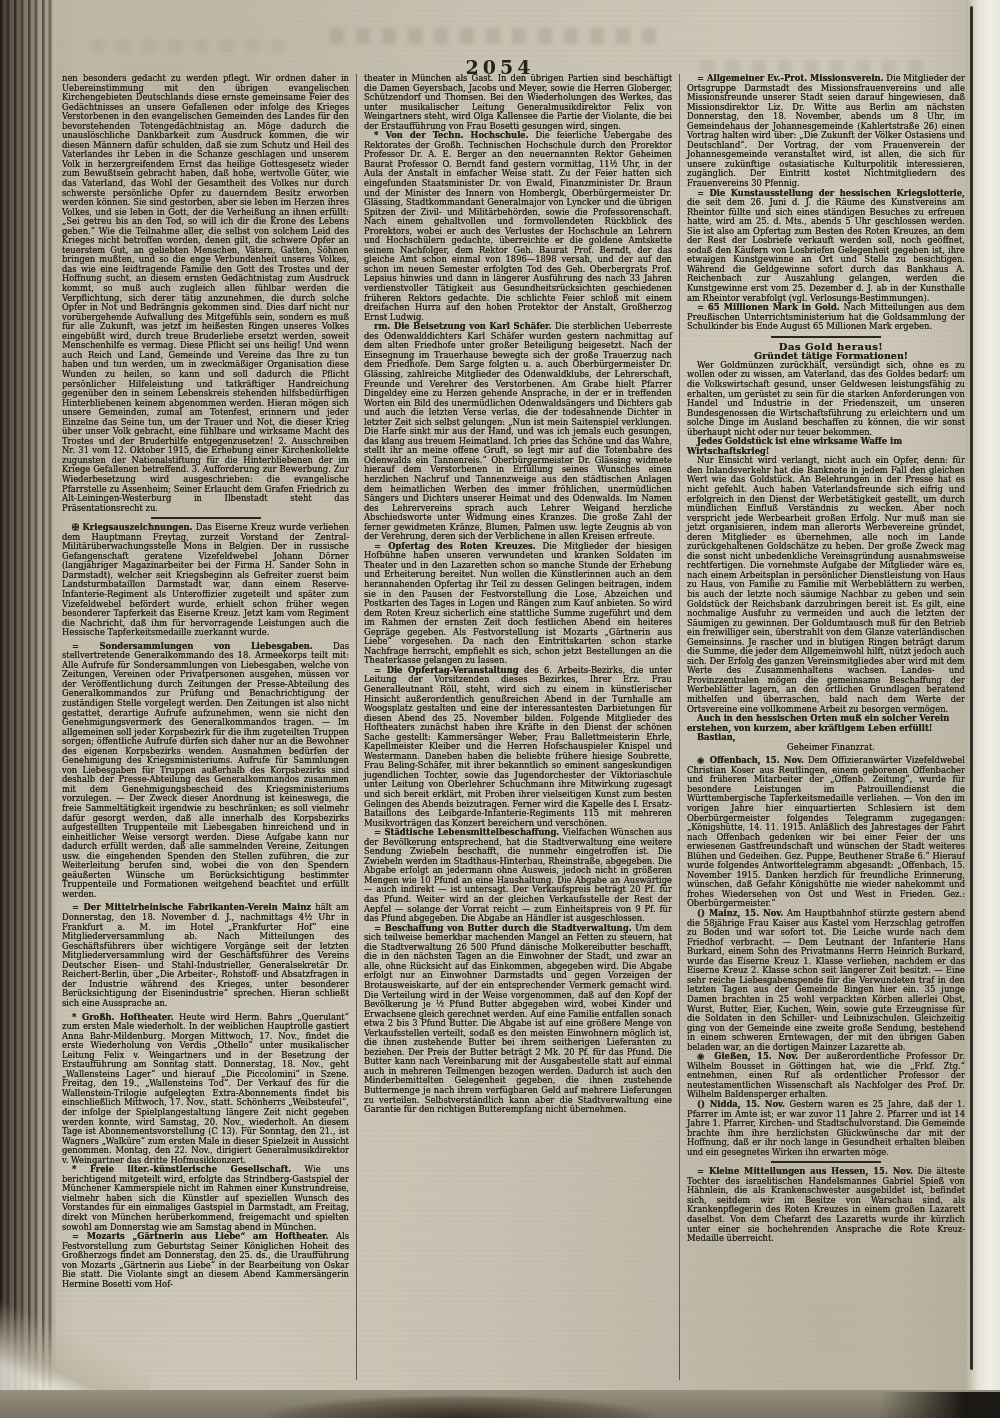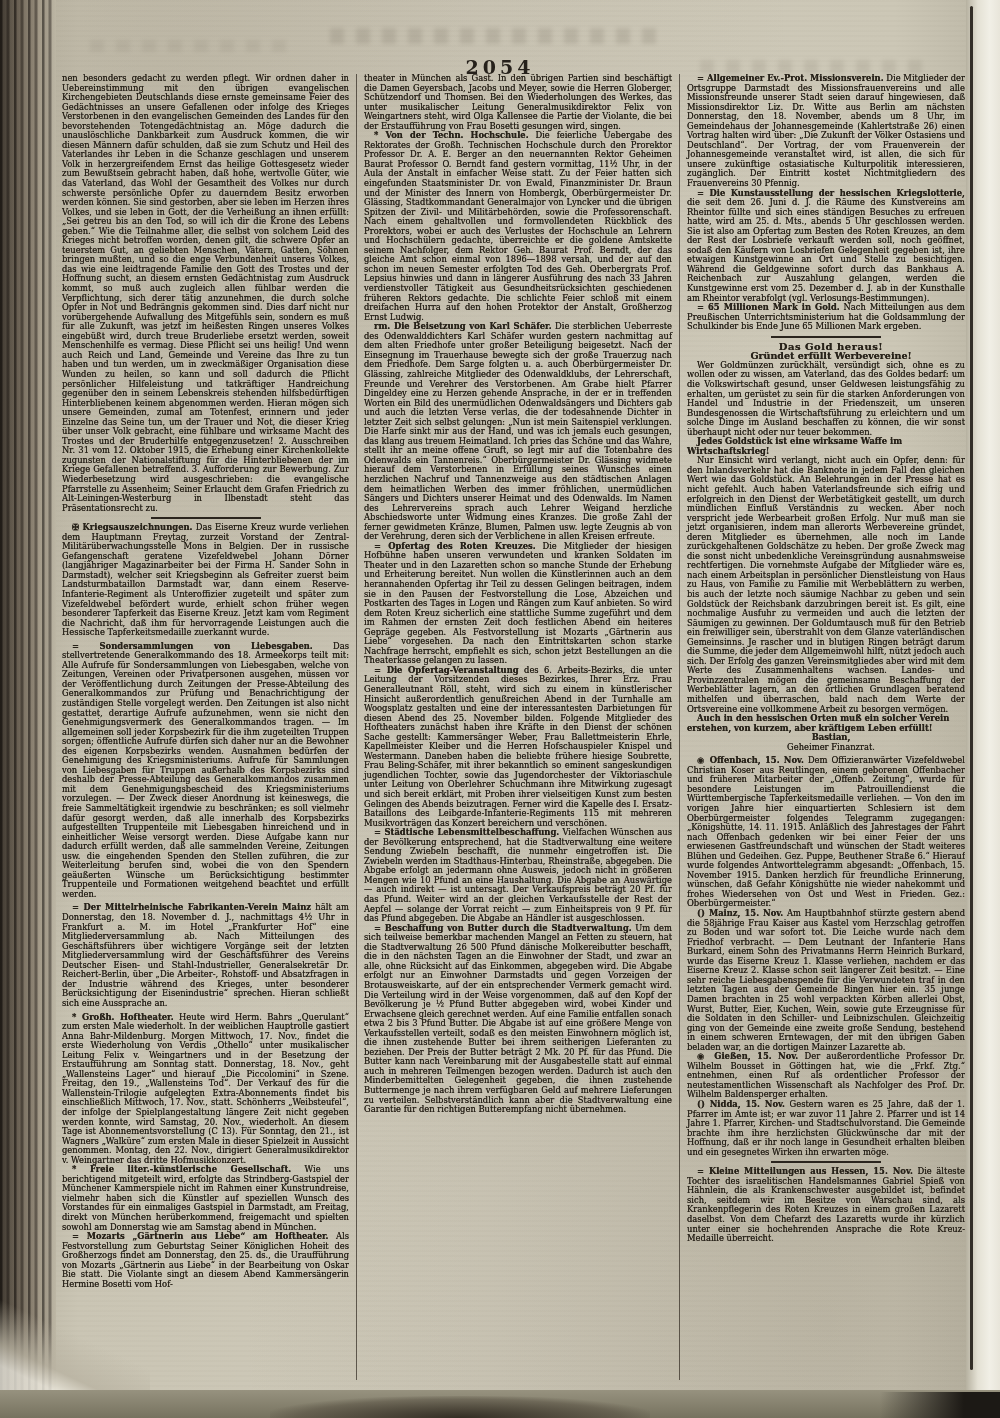--- a/index.html
+++ b/index.html
@@ -70,21 +70,21 @@
   .col-mid{width:308px;padding:0 7px;border-left:1px solid rgba(45,38,30,.7);border-right:1px solid rgba(45,38,30,.7);}
   .col-right{flex:1;padding-left:7px;}
   p.art{margin:0;text-indent:10px;text-shadow:0 0 .35px rgba(38,30,22,.9);}
   p.art.noindent{text-indent:0;}
   .ttl{font-weight:bold;}
   .pfx{font-weight:bold;}
   .hr{width:110px;border-top:2px solid #2a241d;margin:4px auto 4px;}
   .gold-head{font-size:10px;font-weight:bold;text-align:center;margin:5px 0 2px;text-indent:0;letter-spacing:.5px;}
   .gold-sub{font-size:9.5px;font-weight:bold;text-align:center;margin:0 0 2px;text-indent:0;}
   .gold-line{font-weight:bold;text-align:left;text-indent:0;margin:3px 0;}
-  .sig{text-align:center;font-weight:bold;margin:2px 12px 2px 0;text-indent:0;}
+  .sig{text-align:left;font-weight:bold;margin:2px 12px 2px 0;text-indent:0;}
   .sig2{text-align:center;margin:0 12px 3px 0;text-indent:0;}
   .spacer{height:4px;}
 </style>
 </head>
 <body>
 
 <div class="paper"></div>
 <div class="gutter"></div>
 <div class="right-edge">
     <div class="line"></div>
@@ -117,24 +117,24 @@
     <p class="art"><span class="pfx">rm. </span><span class="ttl">Die Beisetzung von Karl Schäfer.</span><span> Die sterblichen Ueberreste des Odenwalddichters Karl Schäfer wurden gestern nachmittag auf dem alten Friedhofe unter großer Beteiligung beigesetzt. Nach der Einsegnung im Trauerhause bewegte sich der große Trauerzug nach dem Friedhofe. Dem Sarge folgten u. a. auch Oberbürgermeister Dr. Glässing, zahlreiche Mitglieder des Odenwaldklubs, der Lehrerschaft, Freunde und Verehrer des Verstorbenen. Am Grabe hielt Pfarrer Dingeldey eine zu Herzen gehende Ansprache, in der er in treffenden Worten ein Bild des unermüdlichen Odenwaldsängers und Dichters gab und auch die letzten Verse verlas, die der todesahnende Dichter in letzter Zeit sich selbst gelungen: „Nun ist mein Saitenspiel verklungen. Die Harfe sinkt mir aus der Hand, und was ich jemals euch gesungen, das klang aus treuem Heimatland. Ich pries das Schöne und das Wahre, stellt ihr an meine offene Gruft, so legt mir auf die Totenbahre des Odenwalds ein Tannenreis.“ Oberbürgermeister Dr. Glässing widmete hierauf dem Verstorbenen in Erfüllung seines Wunsches einen herzlichen Nachruf und Tannenzweige aus den städtischen Anlagen dem heimatlichen Werben des immer fröhlichen, unermüdlichen Sängers und Dichters unserer Heimat und des Odenwalds. Im Namen des Lehrervereins sprach auch Lehrer Weigand herzliche Abschiedsworte unter Widmung eines Kranzes. Die große Zahl der ferner gewidmeten Kränze, Blumen, Palmen usw. legte Zeugnis ab von der Verehrung, deren sich der Verblichene in allen Kreisen erfreute.</span></p>
     <p class="art"><span class="pfx">= </span><span class="ttl">Opfertag des Roten Kreuzes.</span><span> Die Mitglieder der hiesigen Hofbühne haben unseren verwundeten und kranken Soldaten im Theater und in den Lazaretten schon so manche Stunde der Erhebung und Erheiterung bereitet. Nun wollen die Künstlerinnen auch an dem herannahenden Opfertag ihr Teil zu dessen Gelingen beitragen, indem sie in den Pausen der Festvorstellung die Lose, Abzeichen und Postkarten des Tages in Logen und Rängen zum Kauf anbieten. So wird dem Roten Kreuz sicherlich eine stattliche Summe zugeführt und dem im Rahmen der ernsten Zeit doch festlichen Abend ein heiteres Gepräge gegeben. Als Festvorstellung ist Mozarts „Gärtnerin aus Liebe“ vorgesehen. Da nach den Eintrittskarten schon starke Nachfrage herrscht, empfiehlt es sich, schon jetzt Bestellungen an die Theaterkasse gelangen zu lassen.</span></p>
     <p class="art"><span class="pfx">= </span><span class="ttl">Die Opfertag-Veranstaltung</span><span> des 6. Arbeits-Bezirks, die unter Leitung der Vorsitzenden dieses Bezirkes, Ihrer Erz. Frau Generalleutnant Röll, steht, wird sich zu einem in künstlerischer Hinsicht außerordentlich genußreichen Abend in der Turnhalle am Woogsplatz gestalten und eine der interessantesten Darbietungen für diesen Abend des 25. November bilden. Folgende Mitglieder des Hoftheaters zunächst haben ihre Kräfte in den Dienst der schönen Sache gestellt: Kammersänger Weber, Frau Ballettmeisterin Ehrle, Kapellmeister Kleiber und die Herren Hofschauspieler Knispel und Westermann. Daneben haben die beliebte frühere hiesige Soubrette, Frau Beling-Schäfer, mit ihrer bekanntlich so eminent sangeskundigen jugendlichen Tochter, sowie das Jugendorchester der Viktoriaschule unter Leitung von Oberlehrer Schuchmann ihre Mitwirkung zugesagt und sich bereit erklärt, mit Proben ihrer vielseitigen Kunst zum besten Gelingen des Abends beizutragen. Ferner wird die Kapelle des I. Ersatz-Bataillons des Leibgarde-Infanterie-Regiments 115 mit mehreren Musikvorträgen das Konzert bereichern und verschönen.</span></p>
     <p class="art"><span class="pfx">= </span><span class="ttl">Städtische Lebensmittelbeschaffung.</span><span> Vielfachen Wünschen aus der Bevölkerung entsprechend, hat die Stadtverwaltung eine weitere Sendung Zwiebeln beschafft, die nunmehr eingetroffen ist. Die Zwiebeln werden im Stadthaus-Hinterbau, Rheinstraße, abgegeben. Die Abgabe erfolgt an jedermann ohne Ausweis, jedoch nicht in größeren Mengen wie 10 Pfund an eine Haushaltung. Die Abgabe an Auswärtige — auch indirekt — ist untersagt. Der Verkaufspreis beträgt 20 Pf. für das Pfund. Weiter wird an der gleichen Verkaufsstelle der Rest der Aepfel — solange der Vorrat reicht — zum Einheitspreis von 9 Pf. für das Pfund abgegeben. Die Abgabe an Händler ist ausgeschlossen.</span></p>
     <p class="art"><span class="pfx">= </span><span class="ttl">Beschaffung von Butter durch die Stadtverwaltung.</span><span> Um dem sich teilweise bemerkbar machenden Mangel an Fetten zu steuern, hat die Stadtverwaltung 26 500 Pfund dänische Molkereibutter beschafft, die in den nächsten Tagen an die Einwohner der Stadt, und zwar an alle, ohne Rücksicht auf das Einkommen, abgegeben wird. Die Abgabe erfolgt nur an Einwohner Darmstadts und gegen Vorzeigen der Brotausweiskarte, auf der ein entsprechender Vermerk gemacht wird. Die Verteilung wird in der Weise vorgenommen, daß auf den Kopf der Bevölkerung je ½ Pfund Butter abgegeben wird, wobei Kinder und Erwachsene gleich gerechnet werden. Auf eine Familie entfallen sonach etwa 2 bis 3 Pfund Butter. Die Abgabe ist auf eine größere Menge von Verkaufsstellen verteilt, sodaß es den meisten Einwohnern möglich ist, die ihnen zustehende Butter bei ihrem seitherigen Lieferanten zu beziehen. Der Preis der Butter beträgt 2 Mk. 20 Pf. für das Pfund. Die Butter kann nach Vereinbarung mit der Ausgabestelle statt auf einmal auch in mehreren Teilmengen bezogen werden. Dadurch ist auch den Minderbemittelten Gelegenheit gegeben, die ihnen zustehende Buttermenge je nach ihrem verfügbaren Geld auf mehrere Lieferungen zu verteilen. Selbstverständlich kann aber die Stadtverwaltung eine Garantie für den richtigen Butterempfang nicht übernehmen.</span></p>
   </div>
 
   <div class="col col-right">
     <p class="art"><span class="pfx">= </span><span class="ttl">Allgemeiner Ev.-Prot. Missionsverein.</span><span> Die Mitglieder der Ortsgruppe Darmstadt des Missionsfrauenvereins und alle Missionsfreunde unserer Stadt seien darauf hingewiesen, daß Missionsdirektor Liz. Dr. Witte aus Berlin am nächsten Donnerstag, den 18. November, abends um 8 Uhr, im Gemeindehaus der Johannesgemeinde (Kahlertstraße 26) einen Vortrag halten wird über: „Die Zukunft der Völker Ostasiens und Deutschland“. Der Vortrag, der vom Frauenverein der Johannesgemeinde veranstaltet wird, ist allen, die sich für unsere zukünftige ostasiatische Kulturpolitik interessieren, zugänglich. Der Eintritt kostet Nichtmitgliedern des Frauenvereins 30 Pfennig.</span></p>
     <p class="art"><span class="pfx">= </span><span class="ttl">Die Kunstausstellung der hessischen Kriegslotterie,</span><span> die seit dem 26. Juni d. J. die Räume des Kunstvereins am Rheintor füllte und sich eines ständigen Besuches zu erfreuen hatte, wird am 25. d. Mts., abends 5 Uhr geschlossen werden. Sie ist also am Opfertag zum Besten des Roten Kreuzes, an dem der Rest der Losbriefe verkauft werden soll, noch geöffnet, sodaß den Käufern von Losbriefen Gelegenheit gegeben ist, ihre etwaigen Kunstgewinne an Ort und Stelle zu besichtigen. Während die Geldgewinne sofort durch das Bankhaus A. Reichenbach zur Auszahlung gelangen, werden die Kunstgewinne erst vom 25. Dezember d. J. ab in der Kunsthalle am Rheintor verabfolgt (vgl. Verlosungs-Bestimmungen).</span></p>
-    <p class="art"><span class="pfx">= </span><span class="ttl">65 Millionen Mark in Gold.</span><span> Nach Mitteilungen aus dem Preußischen Unterrichtsministerium hat die Goldsammlung der Schulkinder bis Ende June 65 Millionen Mark ergeben.</span></p>
+    <p class="art"><span class="pfx">= </span><span class="ttl">65 Millionen Mark in Gold.</span><span> Nach Mitteilungen aus dem Preußischen Unterrichtsministerium hat die Goldsammlung der Schulkinder bis Ende August 65 Millionen Mark ergeben.</span></p>
     <div class="hr"></div>
     <p class="art gold-head">Das Gold heraus!</p>
-    <p class="art gold-sub">Gründet erfüllt Werbevereine!</p>
+    <p class="art gold-sub">Gründet tätige Formationen!</p>
     <p class="art">Wer Goldmünzen zurückhält, versündigt sich, ohne es zu wollen oder zu wissen, am Vaterland, das des Goldes bedarf: um die Volkswirtschaft gesund, unser Geldwesen leistungsfähig zu erhalten, um gerüstet zu sein für die starken Anforderungen von Handel und Industrie in der Friedenszeit, um unseren Bundesgenossen die Wirtschaftsführung zu erleichtern und um solche Dinge im Ausland beschaffen zu können, die wir sonst überhaupt nicht oder nur teuer bekommen.</p>
     <p class="art gold-line">Jedes Goldstück ist eine wirksame Waffe im Wirtschaftskrieg!</p>
     <p class="art">Nur Einsicht wird verlangt, nicht auch ein Opfer, denn: für den Inlandsverkehr hat die Banknote in jedem Fall den gleichen Wert wie das Goldstück. An Belehrungen in der Presse hat es nicht gefehlt. Auch haben Vaterlandsfreunde sich eifrig und erfolgreich in den Dienst der Werbetätigkeit gestellt, um durch mündlichen Einfluß Verständnis zu wecken. Aber noch verspricht jede Werbearbeit großen Erfolg. Nur muß man sie jetzt organisieren, indem man allerorts Werbevereine gründet, deren Mitglieder es übernehmen, alle noch im Lande zurückgehaltenen Goldschätze zu heben. Der große Zweck mag die sonst nicht unbedenkliche Vereinsgründung ausnahmsweise rechtfertigen. Die vornehmste Aufgabe der Mitglieder wäre es, nach einem Arbeitsplan in persönlicher Dienstleistung von Haus zu Haus, von Familie zu Familie mit Werbeblättern zu werben, bis auch der letzte noch säumige Nachbar zu geben und sein Goldstück der Reichsbank darzubringen bereit ist. Es gilt, eine nochmalige Ausfuhr zu vermeiden und auch die letzten der Säumigen zu gewinnen. Der Goldumtausch muß für den Betrieb ein freiwilliger sein, überstrahlt von dem Glanze vaterländischen Gemeinsinns. Je rascher und in blutigen Ringen beträgt darum die Summe, die jeder dem Allgemeinwohl hilft, nützt jedoch auch sich. Der Erfolg des ganzen Vereinsmitgliedes aber wird mit dem Werte des Zusammenhaltens wachsen. Landes- und Provinzzentralen mögen die gemeinsame Beschaffung der Werbeblätter lagern, an den örtlichen Grundlagen beratend mithelfen und überraschen, bald nach dem Werte der Ortsvereine eine vollkommene Arbeit zu besorgen vermögen.</p>
     <p class="art gold-line">Auch in den hessischen Orten muß ein solcher Verein erstehen, von kurzem, aber kräftigem Leben erfüllt!</p>
     <p class="art sig">Bastian,</p>
     <p class="art sig2">Geheimer Finanzrat.</p>
     <div class="spacer"></div>
     <p class="art"><span class="pfx">◉ </span><span class="ttl">Offenbach, 15. Nov.</span><span> Dem Offizieranwärter Vizefeldwebel Christian Koser aus Reutlingen, einem geborenen Offenbacher und früheren Mitarbeiter der „Offenb. Zeitung“, wurde für besondere Leistungen im Patrouillendienst die Württembergische Tapferkeitsmedaille verliehen. — Von den im vorigen Jahre hier einquartierten Schlesiern ist dem Oberbürgermeister folgendes Telegramm zugegangen: „Königshütte, 14. 11. 1915. Anläßlich des Jahrestages der Fahrt nach Offenbach gedenken wir bei einer Feier der uns erwiesenen Gastfreundschaft und wünschen der Stadt weiteres Blühen und Gedeihen. Gez. Puppe, Beuthener Straße 6.“ Hierauf wurde folgendes Antworttelegramm abgesandt: „Offenbach, 15. November 1915. Danken herzlich für freundliche Erinnerung, wünschen, daß Gefahr Königshütte nie wieder nahekommt und frohes Wiedersehen von Ost und West in Frieden. Gez.: Oberbürgermeister.“</span></p>
     <p class="art"><span class="pfx">() </span><span class="ttl">Mainz, 15. Nov.</span><span> Am Hauptbahnhof stürzte gestern abend die 58jährige Frau Kaiser aus Kastel vom Herzschlag getroffen zu Boden und war sofort tot. Die Leiche wurde nach dem Friedhof verbracht. — Dem Leutnant der Infanterie Hans Burkard, einem Sohn des Privatmanns Herrn Heinrich Burkard, wurde das Eiserne Kreuz 1. Klasse verliehen, nachdem er das Eiserne Kreuz 2. Klasse schon seit längerer Zeit besitzt. — Eine sehr reiche Liebesgabenspende für die Verwundeten traf in den letzten Tagen aus der Gemeinde Bingen hier ein. 35 junge Damen brachten in 25 wohl verpackten Körben allerlei Obst, Wurst, Butter, Eier, Kuchen, Wein, sowie gute Erzeugnisse für die Soldaten in den Schiller- und Leibnizschulen. Gleichzeitig ging von der Gemeinde eine zweite große Sendung, bestehend in einem schweren Erntewagen, der mit den übrigen Gaben beladen war, an die dortigen Mainzer Lazarette ab.</span></p>
     <p class="art"><span class="pfx">◉ </span><span class="ttl">Gießen, 15. Nov.</span><span> Der außerordentliche Professor Dr. Wilhelm Bousset in Göttingen hat, wie die „Frkf. Ztg.“ entnehmen, einen Ruf als ordentlicher Professor der neutestamentlichen Wissenschaft als Nachfolger des Prof. Dr. Wilhelm Baldensperger erhalten.</span></p>

